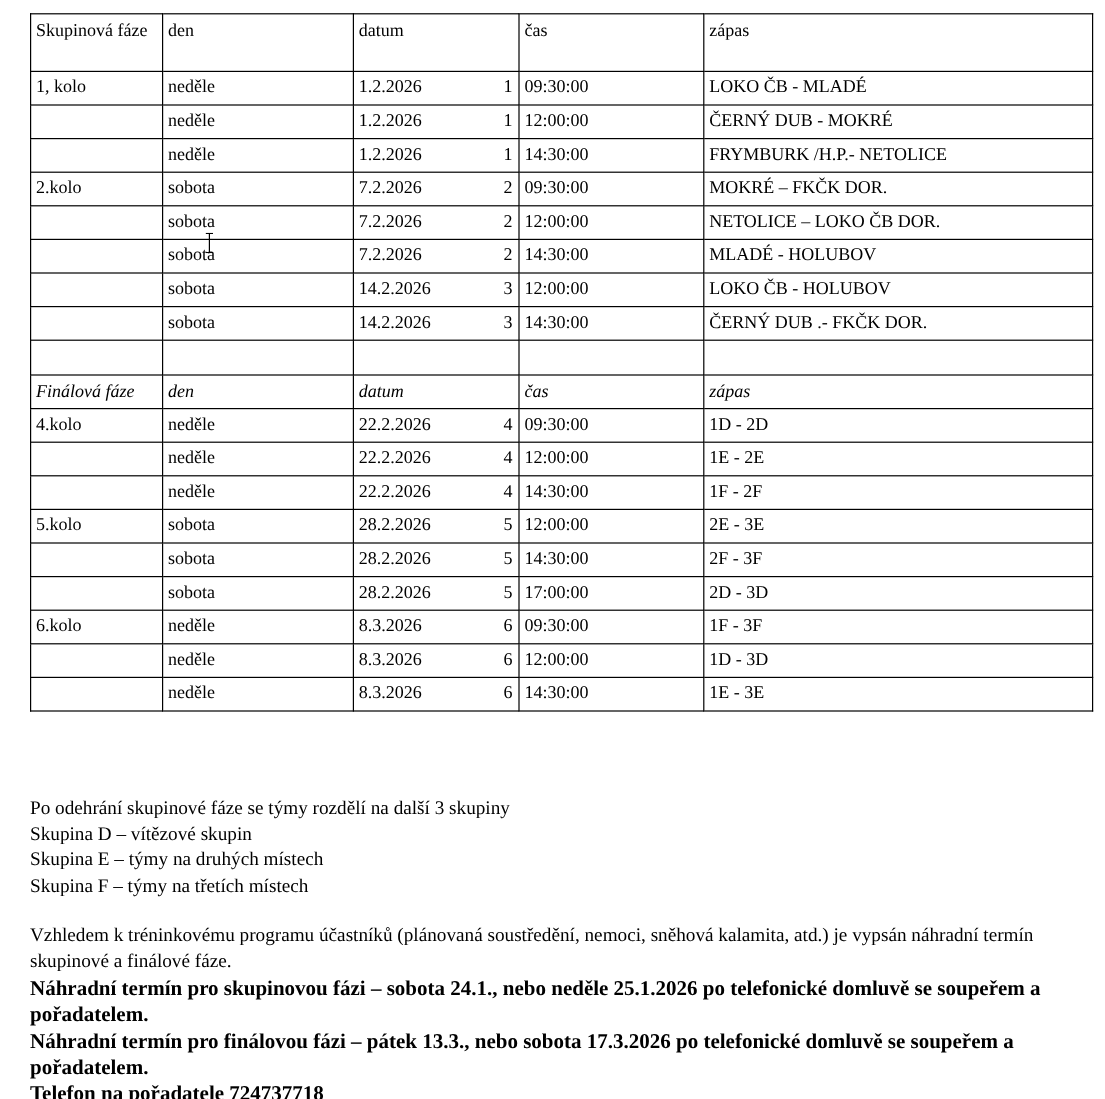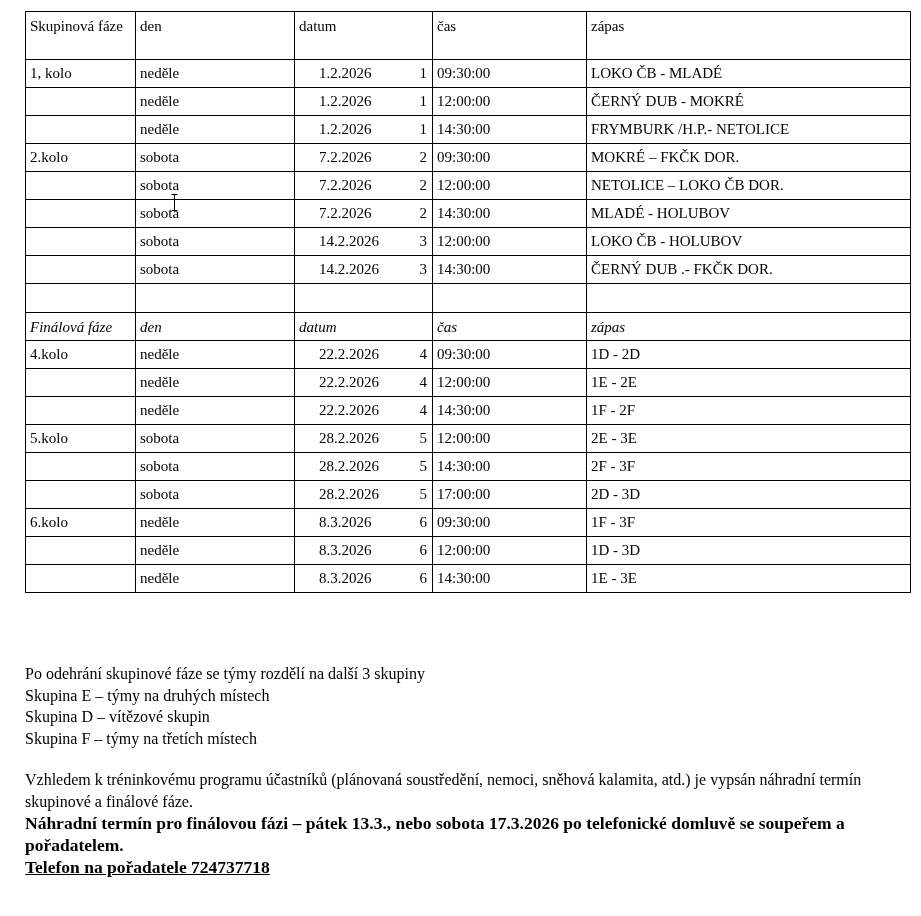--- a/index.html
+++ b/index.html
@@ -10,21 +10,21 @@
   table.sched td { border:1.5px solid #000; padding:0 4px; vertical-align:top;
                    height:28px; box-sizing:border-box; line-height:17px; padding-top:5px; }
   table.sched tr.head td { height:48px; padding-top:6px; }
   table.sched tr.head2 td { padding-top:6px;font-style:italic; }
   table.sched tr.empty td { height:29px; }
   .c-phase { width:110px; }
   .c-day { width:159px; }
   .c-date { width:138px; }
   .c-time { width:154px; }
   .c-match { width:324px; }
-  .date-wrap { display:flex; justify-content:space-between; padding-right:1px;margin-left:20px; }
+  .date-wrap { display:flex; justify-content:space-between; padding-right:1px; }
   .notes { position:absolute; left:25px; top:663px; font-size:16px; line-height:21.5px; width:880px; }
   .notes p { margin:0; }
   .gap { height:20px; }
   .bold { font-weight:bold; font-size:17.5px; line-height:22px; }
   .phone { font-weight:bold; font-size:17.5px; text-decoration:underline; line-height:22px; }
   .cursor { position:absolute; left:171px; top:194px; width:7px; height:17px; }
 </style>
 </head>
 <body>
 
@@ -264,20 +264,21 @@
       </tr>
     </tbody>
 </table>
 
 <svg class="cursor" viewBox="0 0 7 17">
   <path d="M0.5 0.5 H6.5 M3.5 0.5 V16.5 M0.5 16.5 H6.5" stroke="#000" stroke-width="1" fill="none"></path>
 </svg>
 
 <div class="notes">
   <p>Po odehrání skupinové fáze se týmy rozdělí na další 3 skupiny</p>
+  <p>Skupina D – vítězové skupin</p>
   <p>Skupina E – týmy na druhých místech</p>
-  <p>Skupina D – vítězové skupin</p>
   <p>Skupina F – týmy na třetích místech</p>
   <div class="gap"></div>
   <p>Vzhledem k tréninkovému programu účastníků (plánovaná soustředění, nemoci, sněhová kalamita, atd.) je vypsán náhradní termín skupinové a finálové fáze.</p>
+  <p class="bold">Náhradní termín pro skupinovou fázi – sobota 24.1., nebo neděle 25.1.2026 po telefonické domluvě se soupeřem a pořadatelem.</p>
   <p class="bold">Náhradní termín pro finálovou fázi – pátek 13.3., nebo sobota 17.3.2026  po telefonické domluvě se soupeřem a pořadatelem.</p>
   <p class="phone">Telefon na pořadatele 724737718</p>
 </div>
 
 </body></html>

